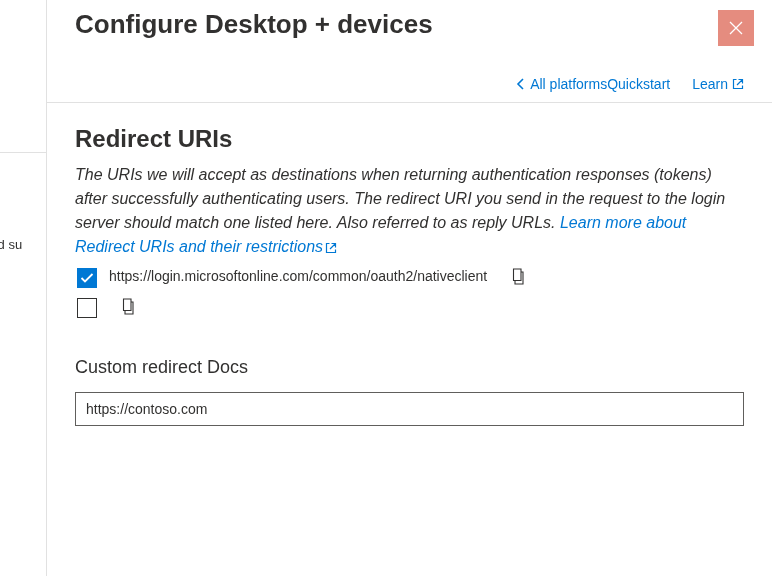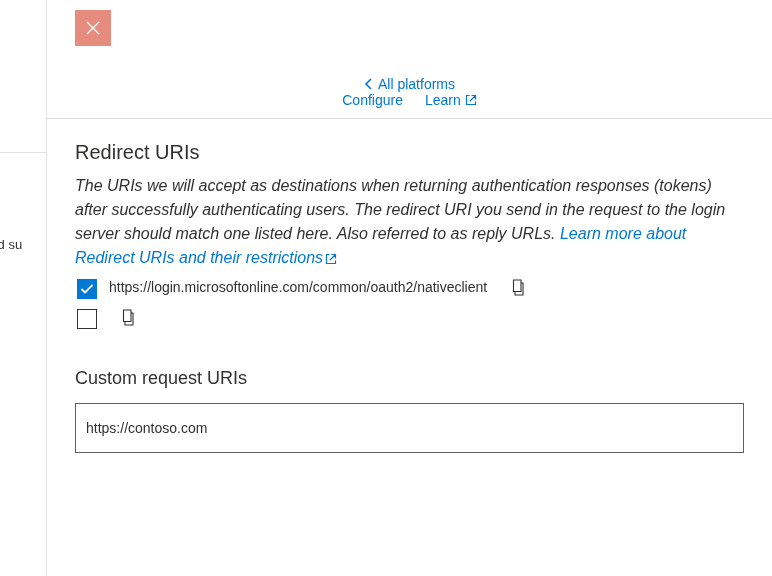--- a/index.html
+++ b/index.html
@@ -69,21 +69,20 @@
       margin-top: 2px;
       margin-right: -10px;
     }
     .close-btn svg { width: 14px; height: 14px; }
     .subheader {
       display: flex;
       align-items: center;
       justify-content: flex-end;
       padding: 30px 28px 10px 28px;
       border-bottom: 1px solid #e1e1e1;
-      flex-direction: column;
     }
     .back-link {
       color: #0078d4;
       font-size: 14px;
       display: flex;
       align-items: center;
       cursor: pointer;
     }
     .back-link svg { width: 10px; height: 12px; margin-right: 4px; }
     .header-links {
@@ -93,22 +92,22 @@
     .header-link {
       color: #0078d4;
       font-size: 14px;
       display: flex;
       align-items: center;
       cursor: pointer;
     }
     .ext-icon { width: 12px; height: 12px; margin-left: 4px; }
     .content { padding: 22px 28px 0 28px; }
     .section-title {
-      font-size: 20px;
-      font-weight: 400;
+      font-size: 24px;
+      font-weight: 700;
       color: #323130;
       margin-bottom: 10px;
     }
     .desc {
       font-size: 16px;
       color: #323130;
       line-height: 1.5;
       margin-bottom: 4px;
       font-style: italic;
     }
@@ -147,56 +146,57 @@
       flex-shrink: 0;
     }
     .custom-title {
       font-size: 18px;
       font-weight: 400;
       color: #323130;
       margin-bottom: 14px;
     }
     .text-input {
       width: 100%;
-      height: 50px;
+      height: 34px;
       padding: 6px 10px;
       font-size: 14px;
       font-family: inherit;
       color: #323130;
       border: 1px solid #605e5c;
       outline: none;
     }
   </style>
 </head>
 <body>
 
 <div class="bg-left">
   <div class="hr-left"></div>
   <div class="cutoff-text">red  su</div>
 </div>
 
 <div class="panel">
   <div class="header">
+    <h1 class="title">Configure Desktop + devices</h1>
     <div class="close-btn">
       <svg viewBox="0 0 14 14">
           <path d="M1 1 L13 13 M13 1 L1 13" stroke="#ffffff" stroke-width="1.3" fill="none"></path>
         </svg>
     </div>
   </div>
 
   <div class="subheader">
     <div class="back-link">
       <svg viewBox="0 0 10 12">
           <path d="M7 1 L2 6 L7 11" stroke="#0078d4" stroke-width="1.6" fill="none"></path>
         </svg>
       <span>All platforms</span>
     </div>
     <div class="header-links">
       <div class="header-link">
-        <span>Configure</span>
+        <span>Quickstart</span>
       </div>
       <div class="header-link">
         <span>Learn</span>
         <svg class="ext-icon" viewBox="0 0 12 12">
             <path d="M4.5 1.5 H1.5 V10.5 H10.5 V7.5 M6.5 1.5 H10.5 V5.5 M10.5 1.5 L5 7" stroke="#0078d4" stroke-width="1.2" fill="none"></path>
           </svg>
       </div>
     </div>
   </div>
 
@@ -221,16 +221,16 @@
           </svg>
       </div>
       <div class="uri-row">
         <div class="checkbox"></div>
         <svg class="copy-icon" viewBox="0 0 15 17">
             <path d="M4.5 1 H12 V12.5 H4.5 Z M12 4 H14 V16 H6 V12.5" stroke="#323130" stroke-width="1.1" fill="none"></path>
           </svg>
       </div>
     </div>
 
-    <div class="custom-title">Custom request URIs</div>
+    <div class="custom-title">Custom redirect Docs</div>
     <input type="text" class="text-input" value="https://contoso.com" style="">
   </div>
 </div>
 
 </body></html>

